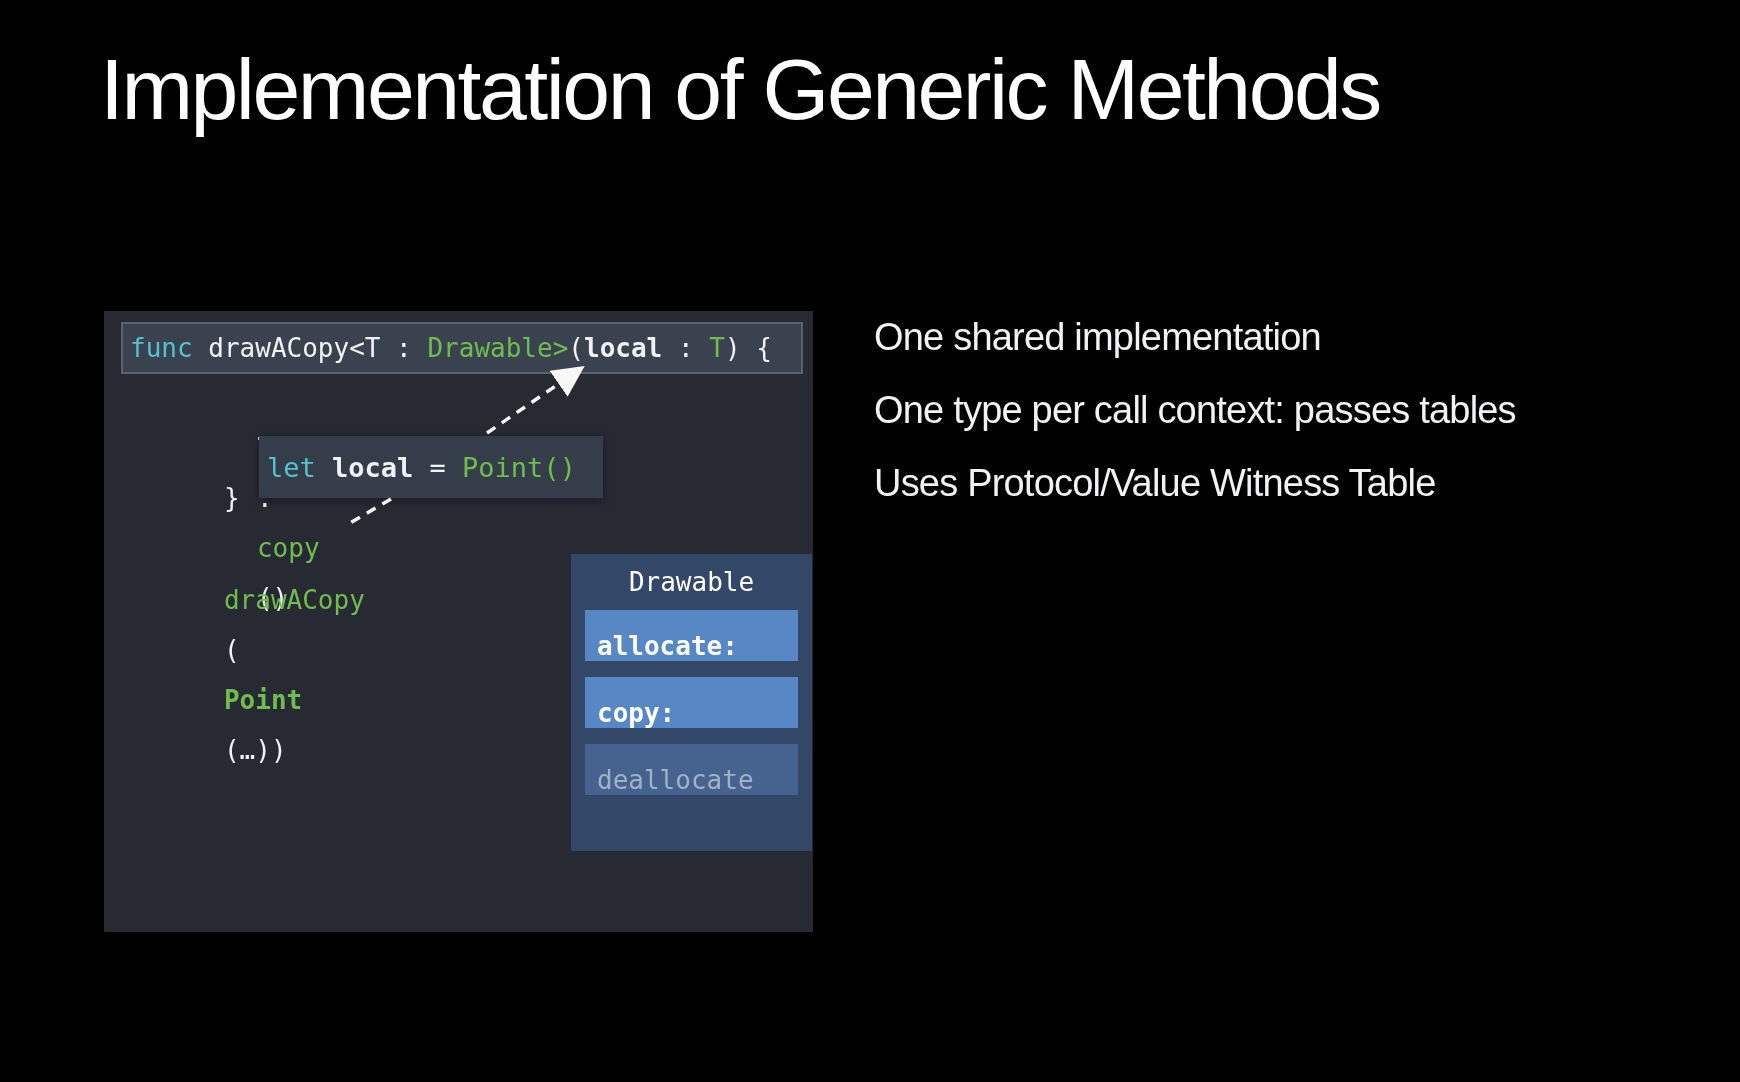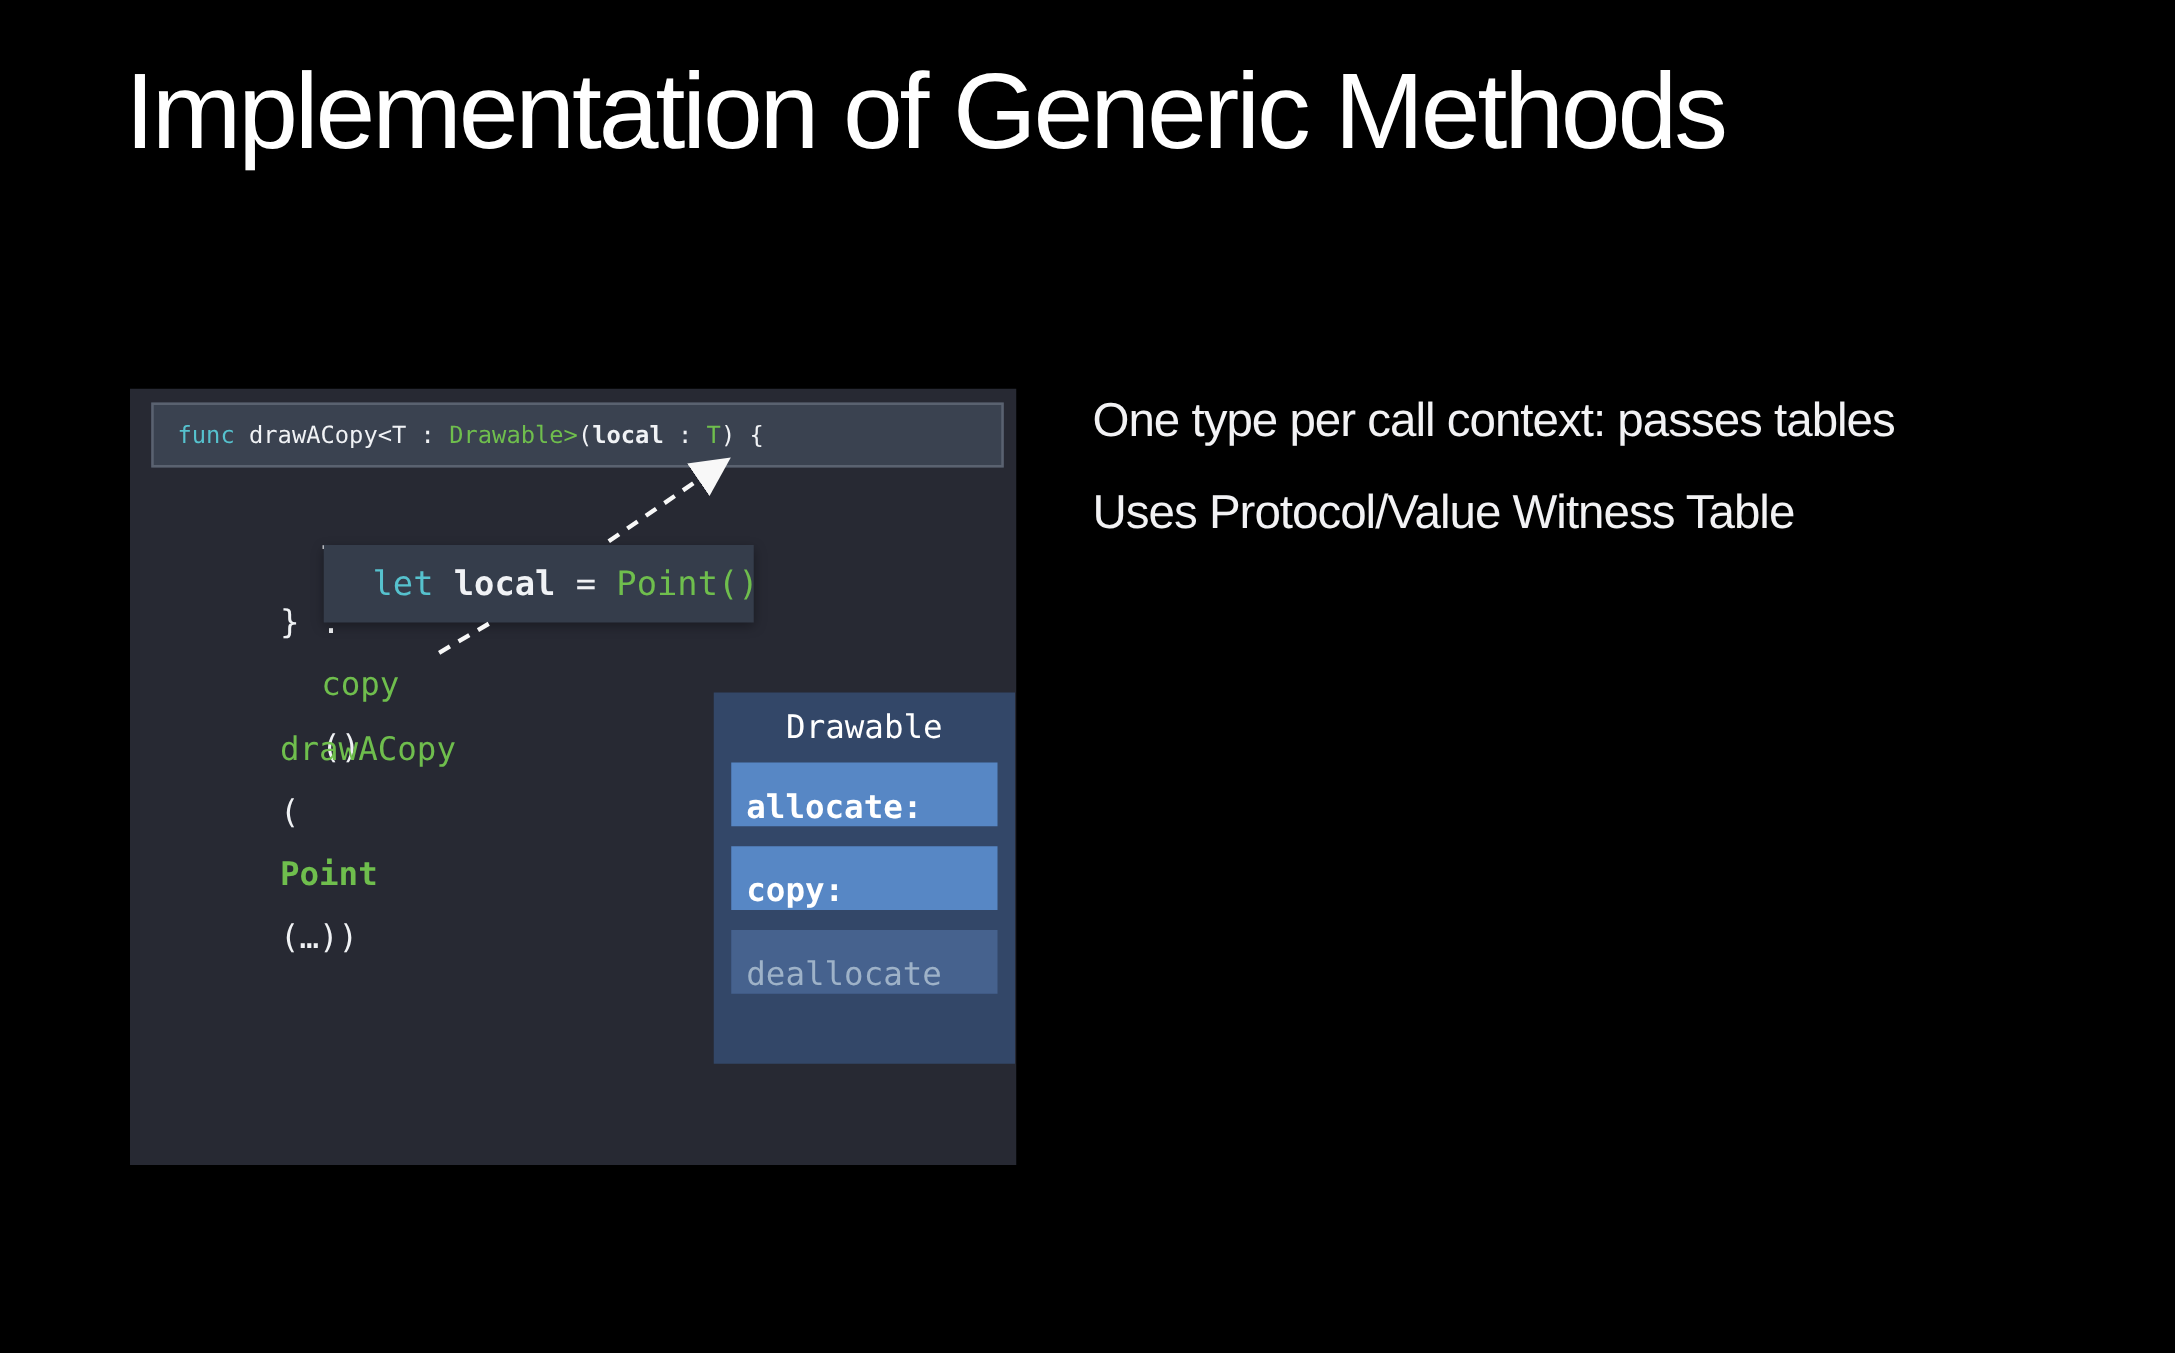--- a/index.html
+++ b/index.html
@@ -19,31 +19,31 @@
     background:#272933;
   }
   .code, .mono { font-family:"DejaVu Sans Mono","Liberation Mono",monospace; }
   .code-line {
     position:absolute; height:50px; line-height:50px;
     font-size:26px; color:#F0F2F5; white-space:pre;
   }
   .hl-line {
     position:absolute; left:17px; top:11px; width:682px; height:52px;
     background:#3A4250; border:2px solid #5A6270;
-    display:flex; align-items:center; padding-left:19px;
-    font-size:19px; color:#F0F2F5; white-space:pre;
+    display:flex; align-items:center; padding-left:7px;
+    font-size:26px; color:#F0F2F5; white-space:pre;
   }
   .kw   { color:#56C2CE; }
   .typ  { color:#6FBE4D; }
   .b    { font-weight:bold; }
   .typ.b{ color:#6FBE4D; }
   .callout-box {
     position:absolute; left:155px; top:125px; width:344px; height:62px;
     background:#353D4B; box-shadow:0 3px 9px rgba(0,0,0,0.35);
-    display:flex; align-items:center; padding-left:39px;
+    display:flex; align-items:center; padding-left:8px;
     font-size:27px; color:#F0F2F5; white-space:pre;
   }
   .arrows { position:absolute; left:0; top:0; width:709px; height:634px; pointer-events:none; }
   
   .vwt {
     position:absolute; left:571px; top:554px; width:241px; height:297px;
     background:#334768;
   }
   .vwt-header {
     height:56px; display:flex; align-items:center; justify-content:center;
@@ -126,17 +126,18 @@
     </div>
     <div class="vwt-row active">
       <span>copy:</span>
     </div>
     <div class="vwt-row inactive">
       <span>deallocate</span>
     </div>
   </div>
 
   <div class="bullets">
+    <div class="bullet-item">One shared implementation</div>
     <div class="bullet-item">One type per call context: passes tables</div>
     <div class="bullet-item">Uses Protocol/Value Witness Table</div>
   </div>
 
 </div>
 
 </body></html>

